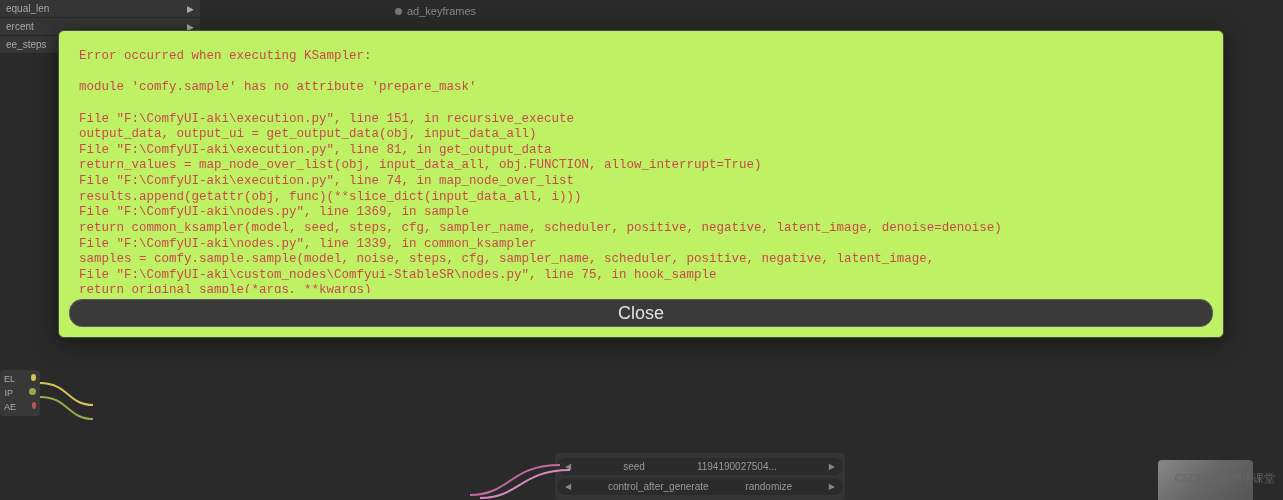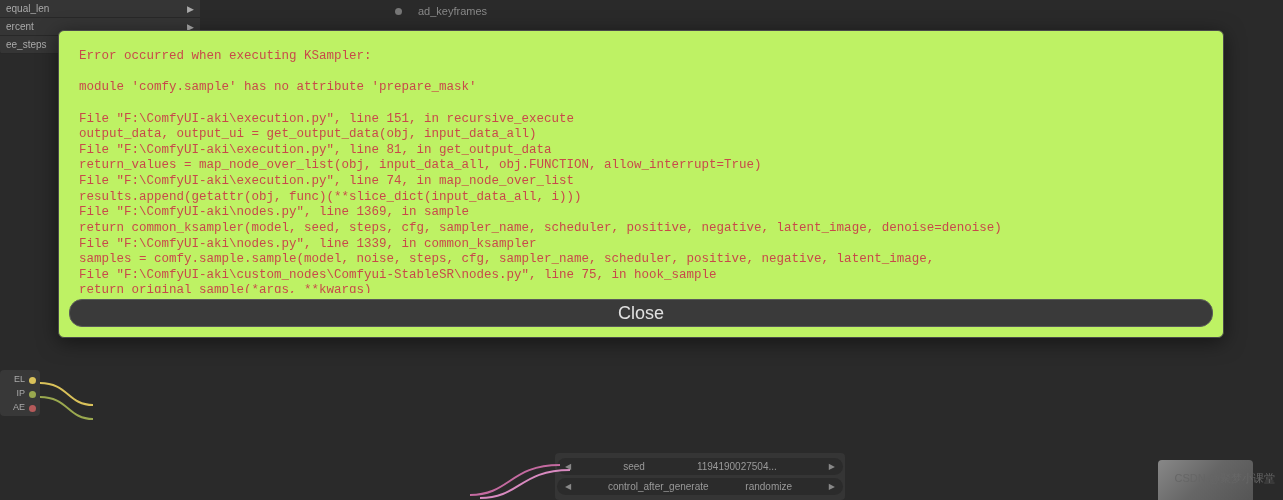--- a/index.html
+++ b/index.html
@@ -35,39 +35,39 @@
     border-radius: 0 0 4px 4px;
   }
   .bg-dot-label {
     position: absolute;
     left: 395px;
     top: 5px;
     font-size: 11px;
     color: #888;
     display: flex;
     align-items: center;
-    gap: 16px;
+    gap: 5px;
   }
   .bg-dot {
     width: 7px; height: 7px; background: #777; border-radius: 50%;
   }
   .bg-left-port {
     position: absolute;
     left: 0;
     top: 370px;
     width: 40px;
     background: #383838;
     border-radius: 4px;
     padding: 2px 0;
   }
   .port-row {
     display: flex;
-    align-items: flex-end;
+    align-items: flex-start;
     justify-content: flex-end;
-    gap: 4px;
+    gap: 16px;
     padding: 2px 4px;
     font-size: 9px;
     color: #aaa;
   }
   .port-dot { width: 7px; height: 7px; border-radius: 50%; }
   .port-dot.y { background: #d9c15a; }
   .port-dot.g { background: #9aa84f; }
   .port-dot.r { background: #b55a5a; }
   .bg-bottom-node {
     position: absolute;

